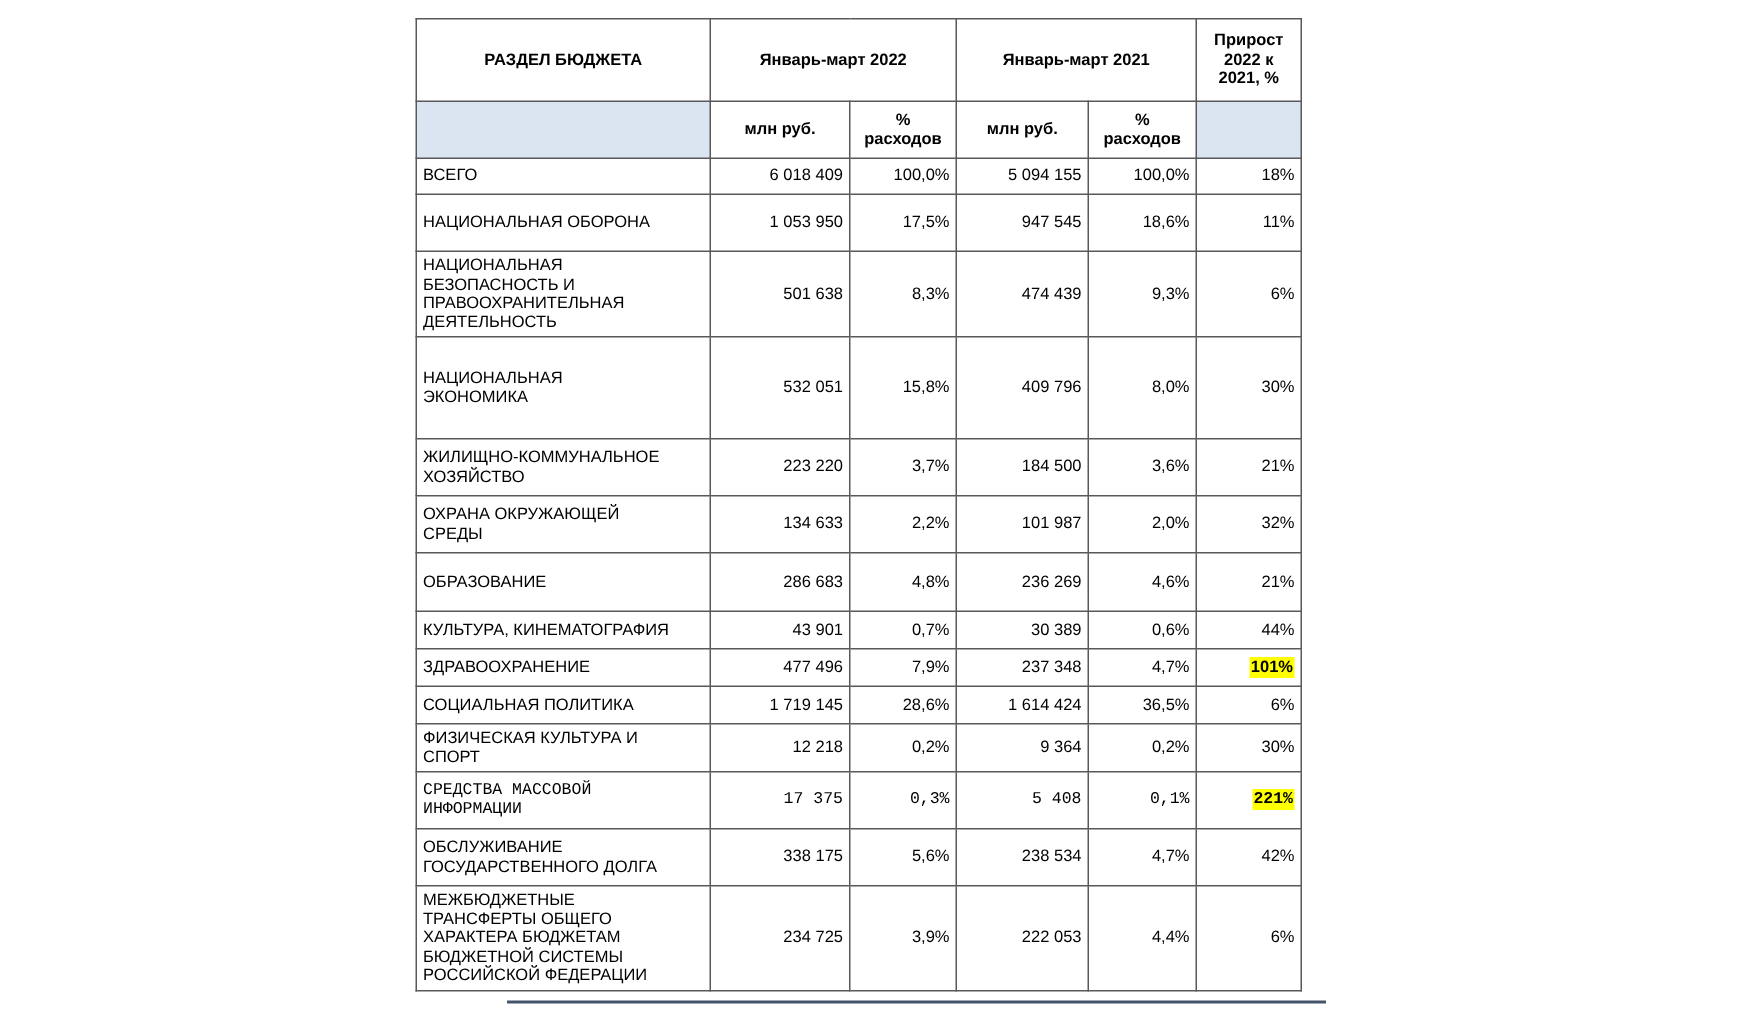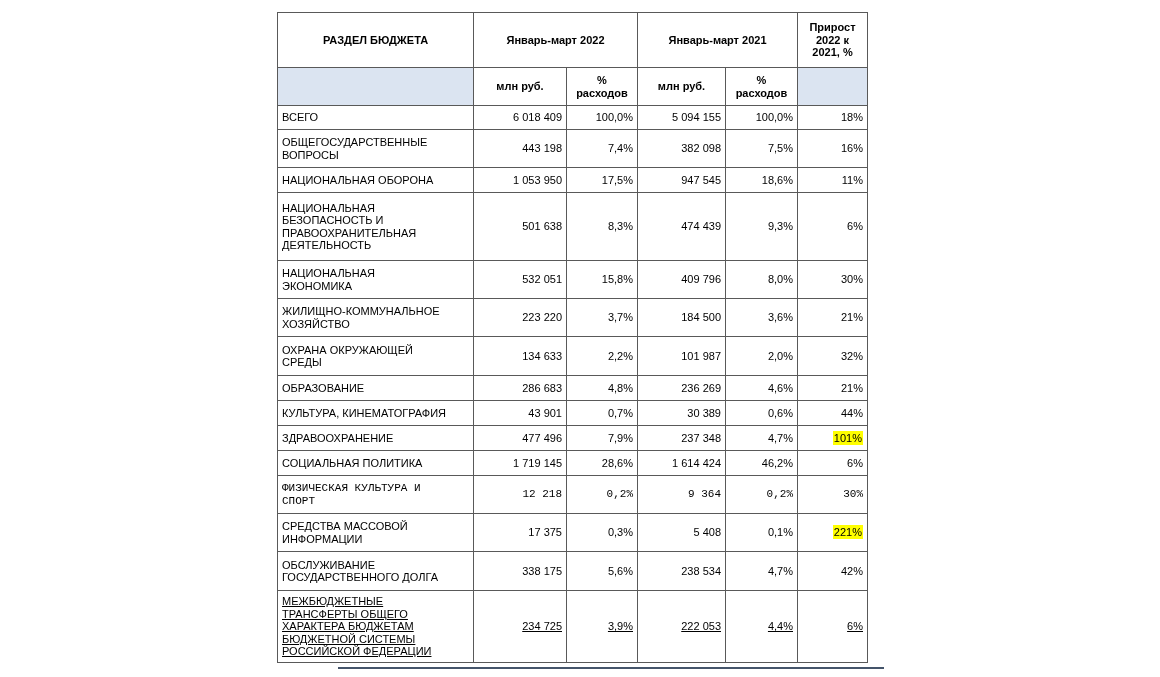--- a/index.html
+++ b/index.html
@@ -33,21 +33,21 @@
   .h-period { vertical-align: bottom; padding-bottom: 7px; }
   .h-growth { white-space: pre-line; }
   .h-unit-pct { white-space: pre-line; }
   .spacer { background: var(--header-fill, #dbe4f1); }
   .c-section { text-align: left; white-space: pre-line; padding-left: 5px; }
   .c-num, .c-pct, .c-growth {
     text-align: right;
     padding-right: 10px;
     white-space: nowrap;
   }
-  .hl { background: var(--highlight, #ffff00); padding: 1px 1px; }
+  .hl { background: var(--highlight, #ffff00); padding: 1px 1px; font-weight: bold; }
   tbody tr:nth-child(1)  { height: 24px; }
   tbody tr:nth-child(2)  { height: 38px; }
   tbody tr:nth-child(3)  { height: 25px; }
   tbody tr:nth-child(4)  { height: 68px; }
   tbody tr:nth-child(5)  { height: 38px; }
   tbody tr:nth-child(6)  { height: 38px; }
   tbody tr:nth-child(7)  { height: 39px; }
   tbody tr:nth-child(8)  { height: 25px; }
   tbody tr:nth-child(9)  { height: 25px; }
   tbody tr:nth-child(10) { height: 25px; }
@@ -98,29 +98,20 @@
   <tbody>
     <tr>
       <td class="c-section">ВСЕГО</td>
       <td class="c-num">6 018 409</td>
       <td class="c-pct">100,0%</td>
       <td class="c-num">5 094 155</td>
       <td class="c-pct">100,0%</td>
       <td class="c-growth"><span>18%</span></td>
     </tr>
     <tr>
-      <td class="c-section">ОБЩЕГОСУДАРСТВЕННЫЕ
-ВОПРОСЫ</td>
-      <td class="c-num">443 198</td>
-      <td class="c-pct">7,4%</td>
-      <td class="c-num">382 098</td>
-      <td class="c-pct">7,5%</td>
-      <td class="c-growth"><span>16%</span></td>
-    </tr>
-    <tr>
       <td class="c-section">НАЦИОНАЛЬНАЯ ОБОРОНА</td>
       <td class="c-num">1 053 950</td>
       <td class="c-pct">17,5%</td>
       <td class="c-num">947 545</td>
       <td class="c-pct">18,6%</td>
       <td class="c-growth"><span>11%</span></td>
     </tr>
     <tr>
       <td class="c-section">НАЦИОНАЛЬНАЯ
 БЕЗОПАСНОСТЬ И
@@ -181,21 +172,21 @@
       <td class="c-pct">7,9%</td>
       <td class="c-num">237 348</td>
       <td class="c-pct">4,7%</td>
       <td class="c-growth"><span class="hl">101%</span></td>
     </tr>
     <tr>
       <td class="c-section">СОЦИАЛЬНАЯ ПОЛИТИКА</td>
       <td class="c-num">1 719 145</td>
       <td class="c-pct">28,6%</td>
       <td class="c-num">1 614 424</td>
-      <td class="c-pct">46,2%</td>
+      <td class="c-pct">36,5%</td>
       <td class="c-growth"><span>6%</span></td>
     </tr>
     <tr>
       <td class="c-section">ФИЗИЧЕСКАЯ КУЛЬТУРА И
 СПОРТ</td>
       <td class="c-num">12 218</td>
       <td class="c-pct">0,2%</td>
       <td class="c-num">9 364</td>
       <td class="c-pct">0,2%</td>
       <td class="c-growth"><span>30%</span></td>

